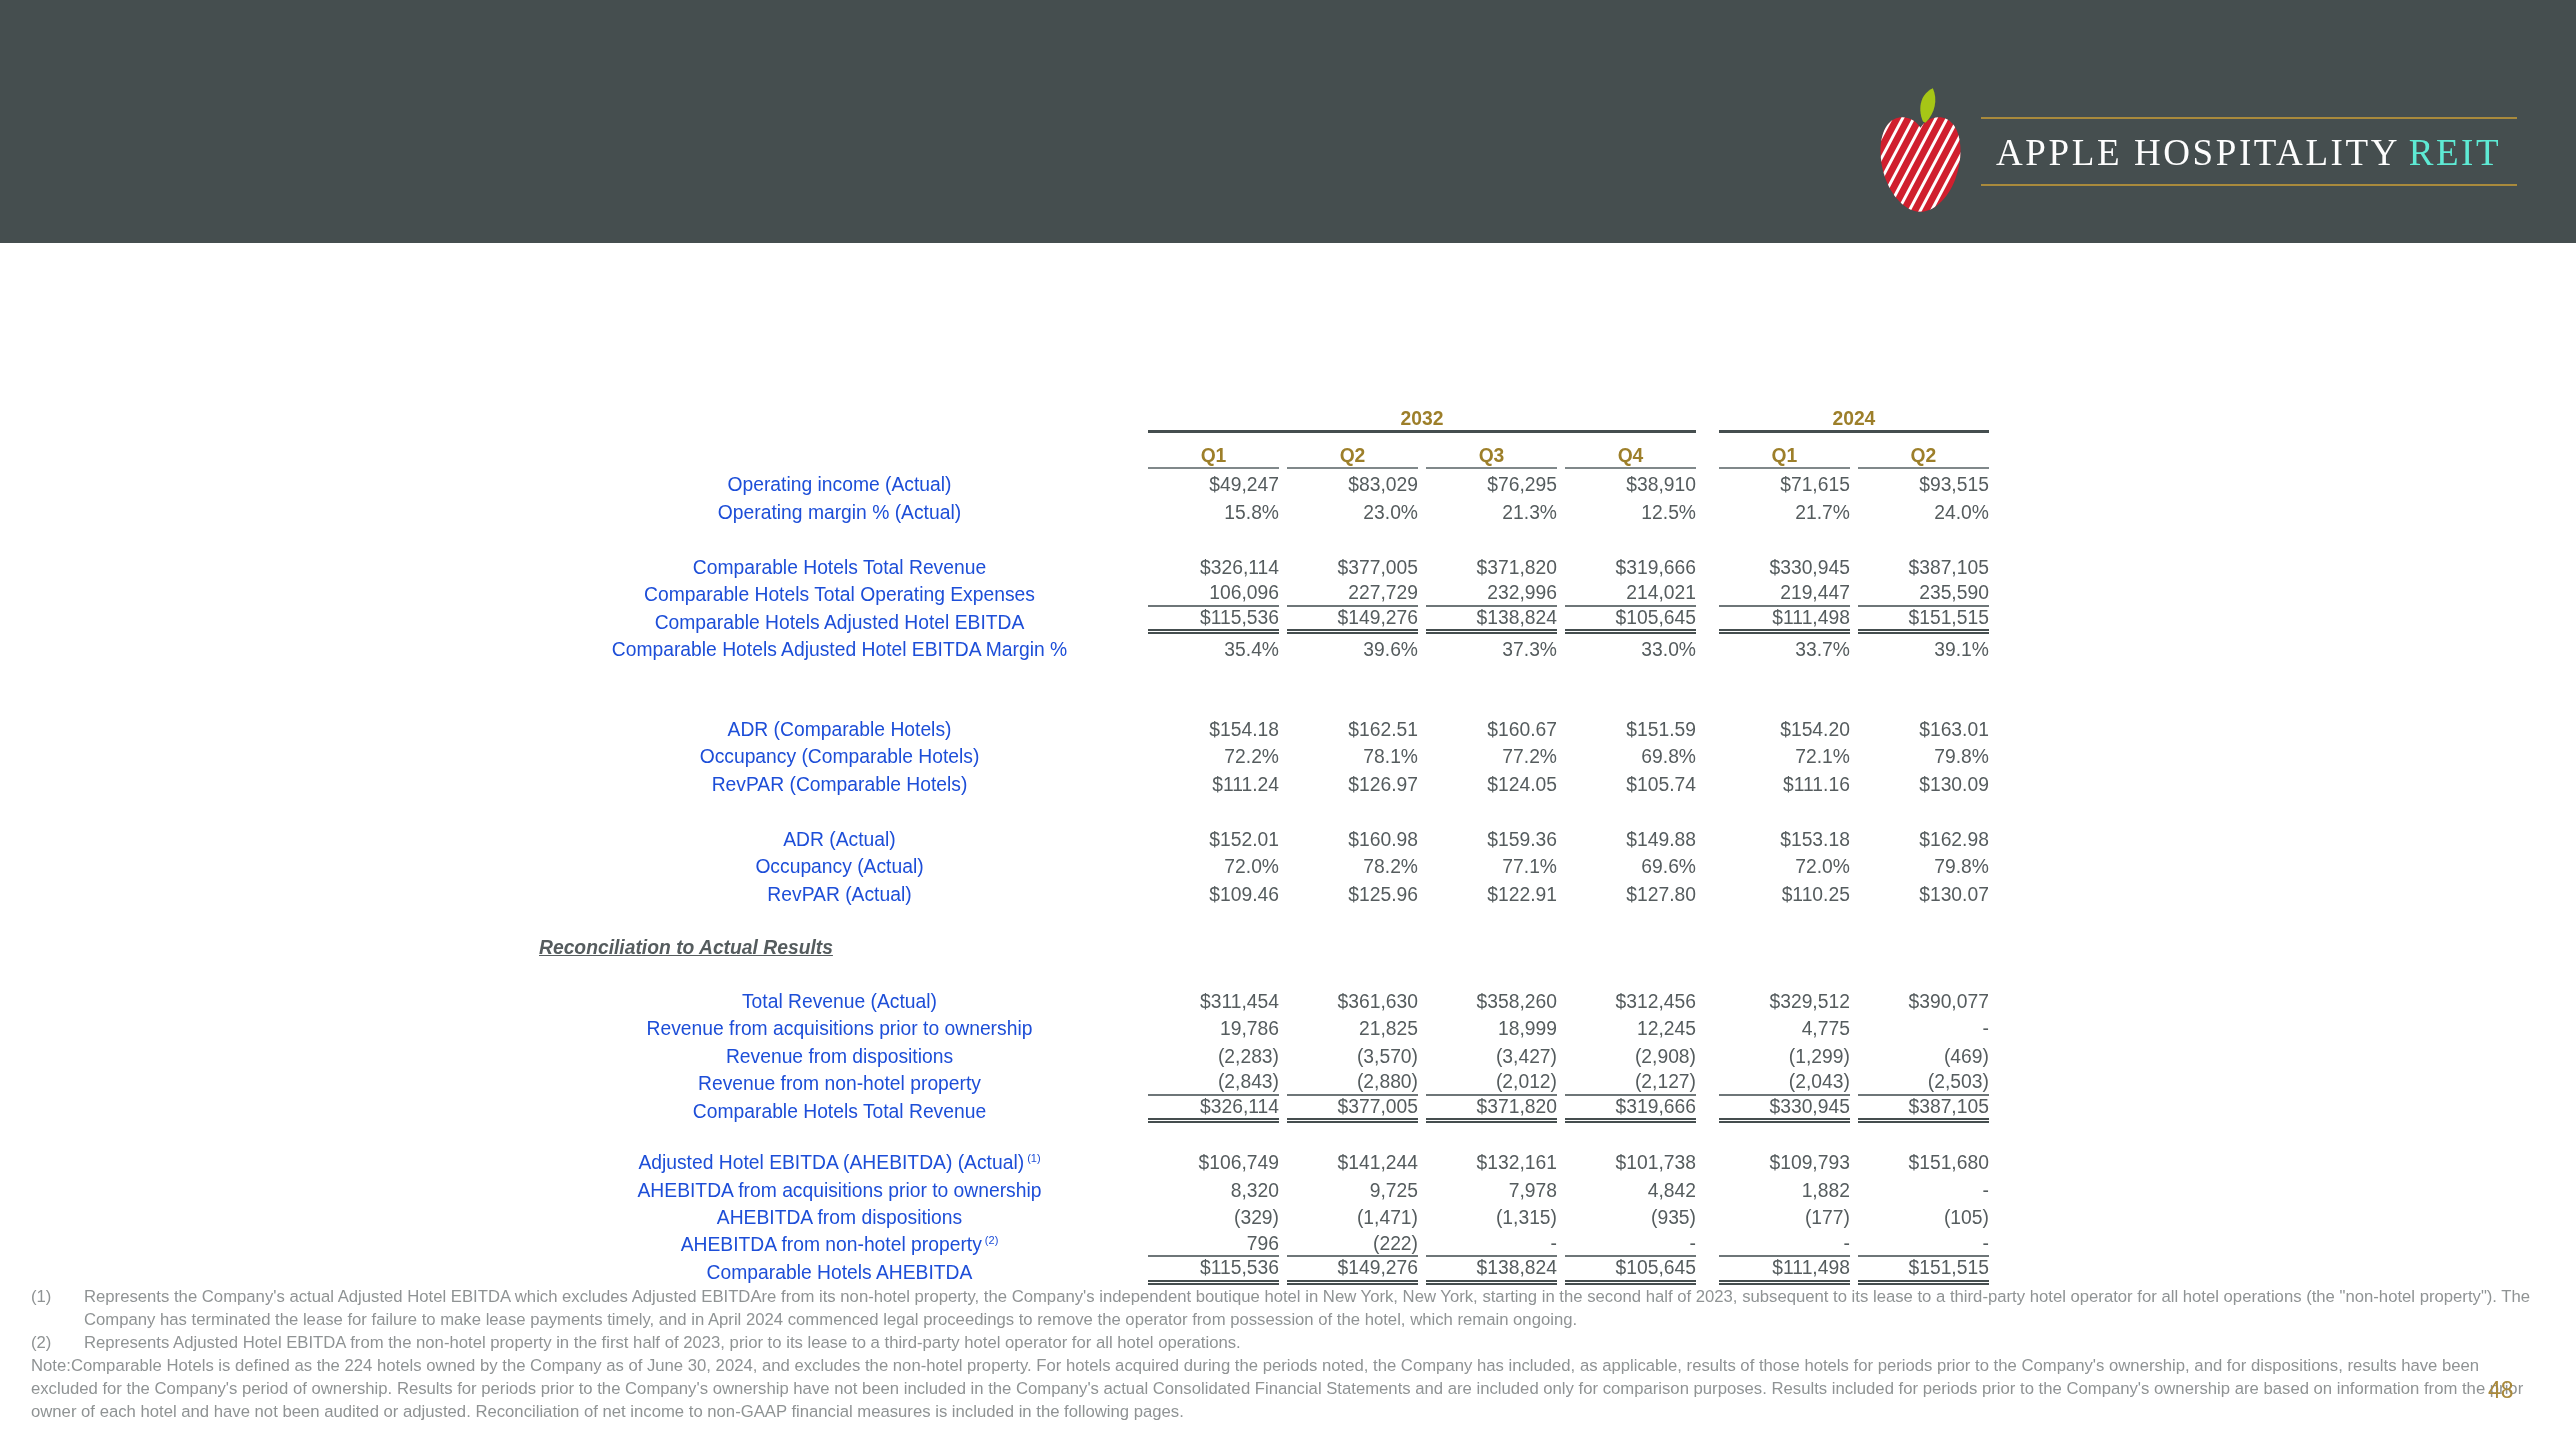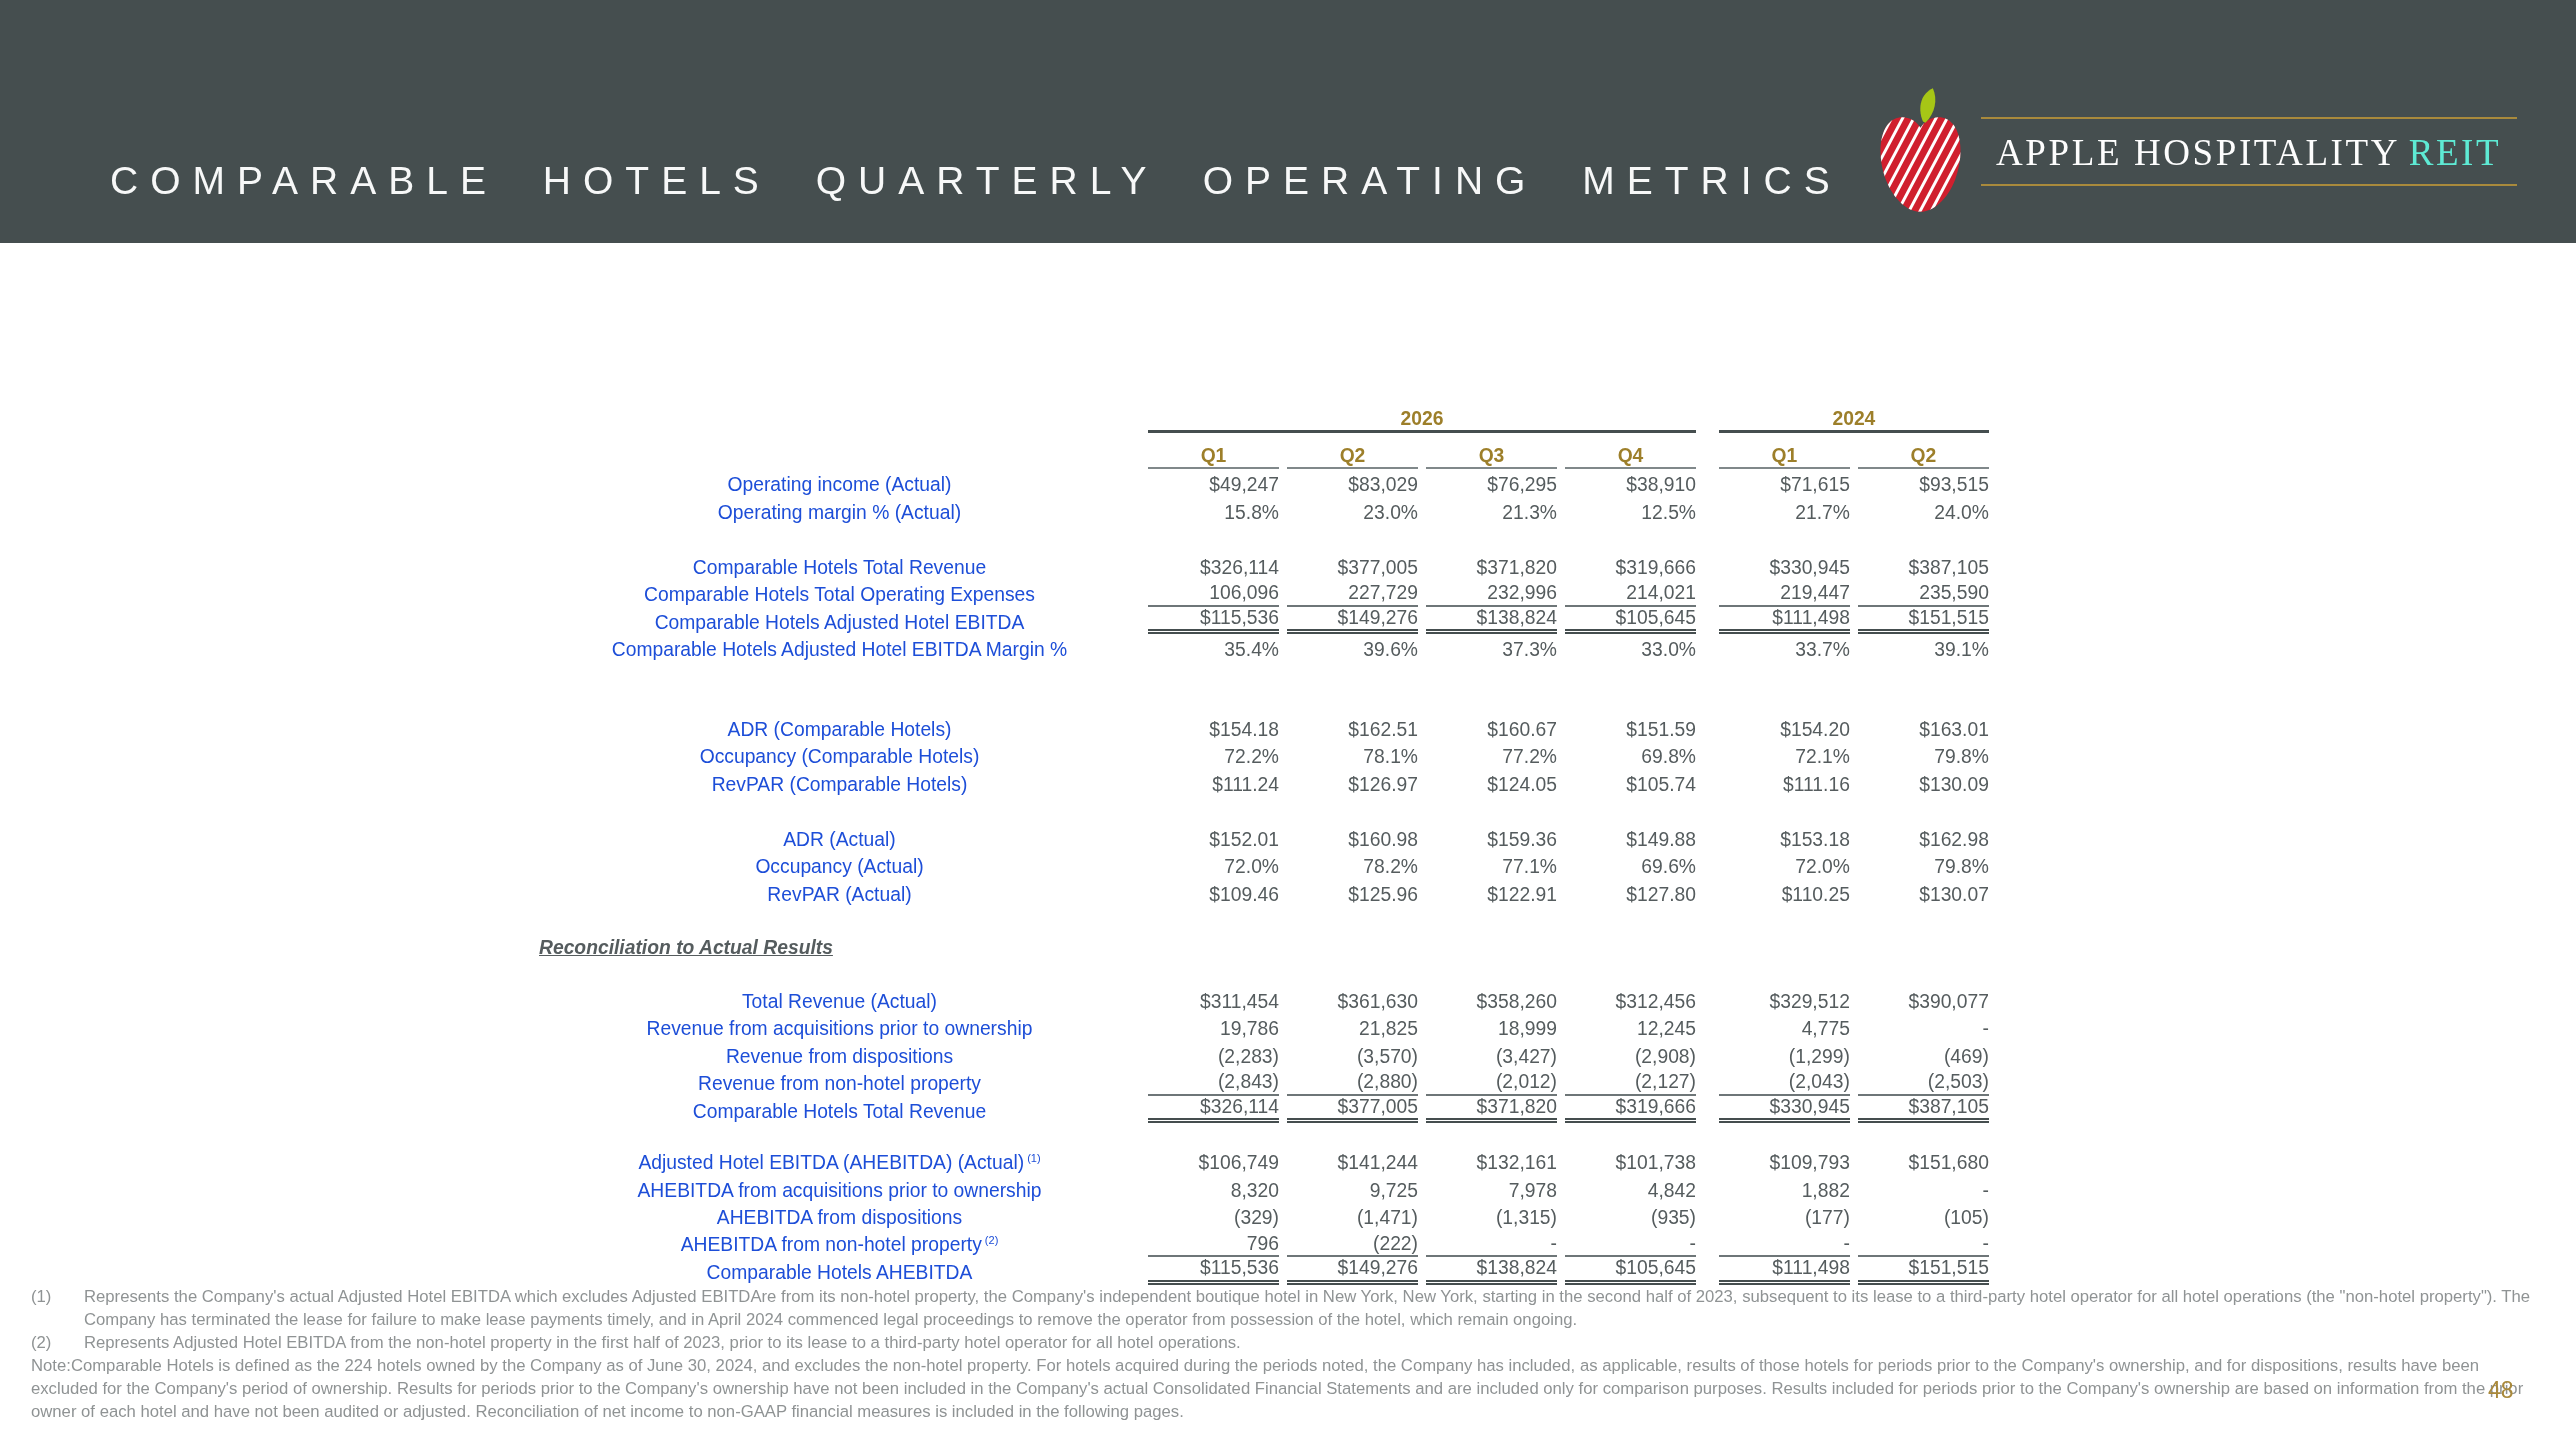--- a/index.html
+++ b/index.html
@@ -46,21 +46,20 @@
   .fn-text{flex:1;}
   .note .note-label{margin-right:0;}
   .page-num{position:absolute;left:2488px;top:1377px;font-size:23px;color:#a9893b;}
 </style>
 </head>
 <body>
 
 <div class="page">
 
   <div class="band">
-    <div class="band-title">COMPARABLE HOTELS QUARTERLY OPERATING METRICS</div>
     <div class="logo">
       <svg width="89" height="129" viewBox="0 0 72 104">
         <defs>
           <clipPath id="ac">
             <path d="M36,32 C30,22 16,20 9,30 C2,40 2,58 8,74 C14,90 26,100 36,100 C46,100 58,90 64,74 C70,58 70,40 63,30 C56,20 42,22 36,32 Z"></path>
           </clipPath>
         </defs>
         <path d="M36,32 C30,22 16,20 9,30 C2,40 2,58 8,74 C14,90 26,100 36,100 C46,100 58,90 64,74 C70,58 70,40 63,30 C56,20 42,22 36,32 Z" fill="#d01f2e"></path>
         <g clip-path="url(#ac)" stroke="#ffffff" stroke-width="2.4">
           <line x1="-34" y1="112" x2="18" y2="14"></line>
@@ -90,21 +89,21 @@
         <col style="width:131px">
         <col style="width:131px">
         <col style="width:131px">
       <col style="width:6.9px">
         <col style="width:131px">
         <col style="width:131px">
     </colgroup>
     <thead>
         <tr class="year-row">
           <td></td>
-          <th class="year" colspan="4">2026</th>
+          <th class="year" colspan="4">2032</th>
           <td class="group-gap"></td>
           <th class="year" colspan="2">2024</th>
         </tr>
         <tr class="q-row">
           <td></td>
           <th class="quarter">Q1</th>
           <th class="quarter">Q2</th>
           <th class="quarter">Q3</th>
           <th class="quarter">Q4</th>
           <td class="group-gap"></td>

